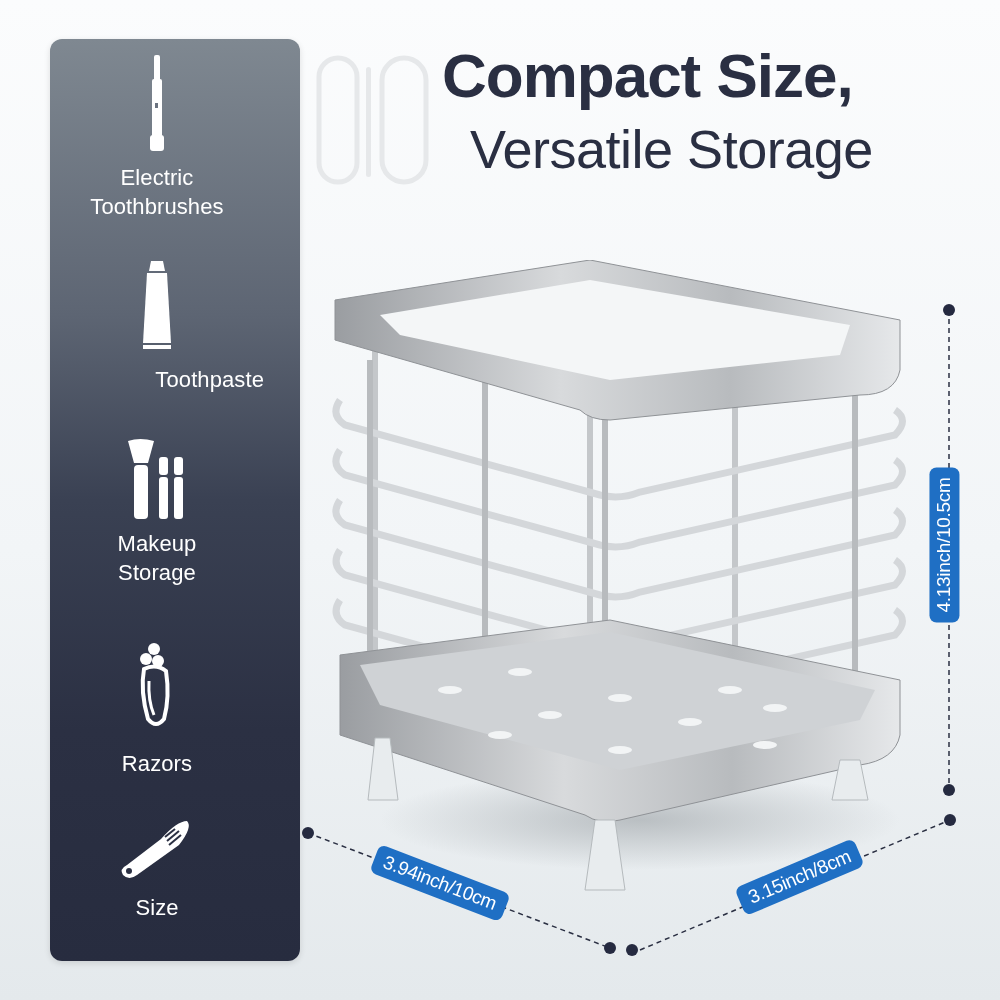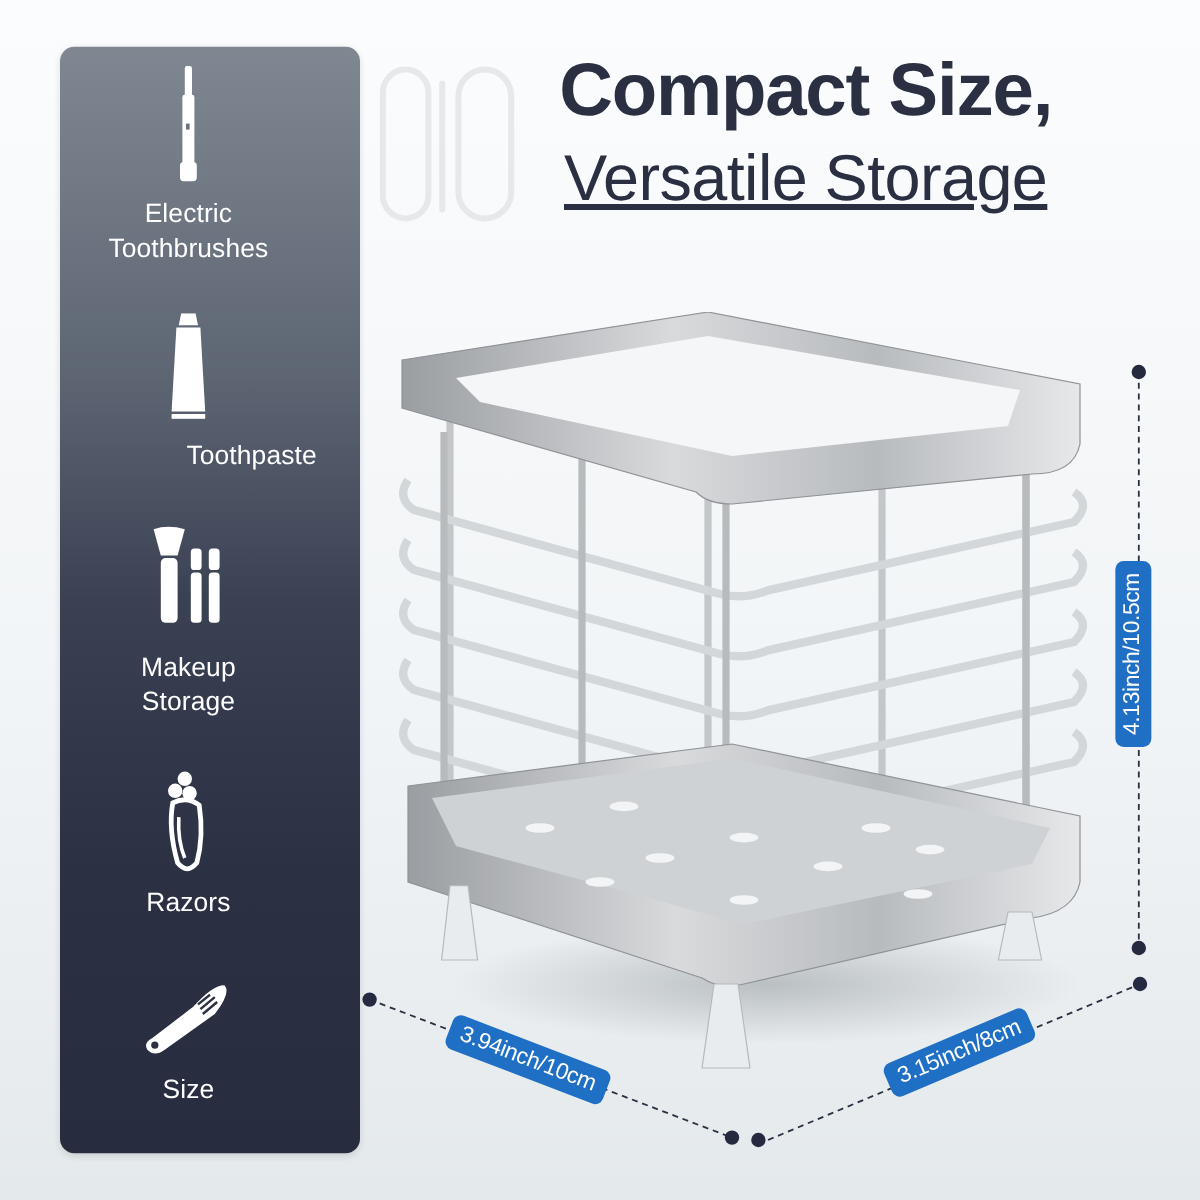--- a/index.html
+++ b/index.html
@@ -5,22 +5,22 @@
   html,body{margin:0;padding:0;}
   body{width:1000px;height:1000px;position:relative;overflow:hidden;
     background:linear-gradient(180deg,#fbfcfd 0%,#f2f5f7 55%,#e4e9ec 100%);
     font-family:"Liberation Sans","DejaVu Sans",sans-serif;}
   .sidebar{position:absolute;left:50px;top:39px;width:250px;height:922px;border-radius:12px;
     background:linear-gradient(180deg,#7f8891 0%,#5d6573 30%,#3a4153 50%,#2b3043 75%,#272c3f 100%);
     box-shadow:0 2px 6px rgba(0,0,0,.12);}
   .use{position:absolute;left:0;width:214px;text-align:center;color:#fff;}
   .use .ico{display:block;margin:0 auto;}
   .use .lbl{display:block;font-size:22px;line-height:29px;letter-spacing:.1px;}
-  .title1{position:absolute;left:466px;top:40px;font-size:62px;font-weight:bold;color:#2a2f42;letter-spacing:-1px;}
-  .title2{position:absolute;left:470px;top:118px;font-size:54px;color:#2a2f42;letter-spacing:-0.5px;text-decoration:underline;}
+  .title1{position:absolute;left:442px;top:40px;font-size:62px;font-weight:bold;color:#2a2f42;letter-spacing:-1px;}
+  .title2{position:absolute;left:470px;top:118px;font-size:54px;color:#2a2f42;letter-spacing:-0.5px;}
   .deco{position:absolute;left:316px;top:55px;}
   .product{position:absolute;left:320px;top:260px;}
   .badge{position:absolute;background:#1f6fc4;color:#fff;font-size:19px;border-radius:7px;padding:4px 10px;white-space:nowrap;letter-spacing:-0.3px;}
   .dot{position:absolute;width:12px;height:12px;border-radius:50%;background:#252a40;}
   svg.dims{position:absolute;left:0;top:0;}
 </style>
 </head>
 <body>
 
 <svg class="deco" width="118" height="130" viewBox="0 0 118 130">
@@ -53,33 +53,33 @@
 
   <div class="use" style="top:398px;">
     <svg class="ico" width="70" height="84" viewBox="0 0 70 84">
       <path d="M6 4 Q18 0 32 4 L26 26 L12 26 Z" fill="#fff"></path>
       <rect x="12" y="28" width="14" height="54" rx="4" fill="#fff"></rect>
       <rect x="37" y="20" width="9" height="18" rx="3" fill="#fff"></rect>
       <rect x="37" y="40" width="9" height="42" rx="3" fill="#fff"></rect>
       <rect x="52" y="20" width="9" height="18" rx="3" fill="#fff"></rect>
       <rect x="52" y="40" width="9" height="42" rx="3" fill="#fff"></rect>
     </svg>
-    <span class="lbl" style="margin-top:20px">Makeup</span>
+    <span class="lbl" style="margin-top:8px">Makeup</span>
     <span class="lbl">Storage</span>
   </div>
 
   <div class="use" style="top:602px;">
     <svg class="ico" width="50" height="90" viewBox="0 0 50 90">
       <circle cx="22" cy="8" r="6" fill="#fff"></circle>
       <circle cx="14" cy="18" r="6" fill="#fff"></circle>
       <circle cx="26" cy="20" r="6" fill="#fff"></circle>
       <path d="M12 28 Q8 50 16 78 Q24 88 32 78 Q38 56 34 30 Q24 22 12 28 Z" fill="none" stroke="#fff" stroke-width="4"></path>
       <path d="M17 40 Q16 60 22 74" fill="none" stroke="#fff" stroke-width="3"></path>
     </svg>
-    <span class="lbl" style="margin-top:6px">Razors</span>
+    <span class="lbl" style="margin-top:18px">Razors</span>
   </div>
 
   <div class="use" style="top:774px;">
     <svg class="ico" width="80" height="70" viewBox="0 0 80 70">
       <path d="M6 62 Q2 56 10 52 L44 26 Q60 8 70 8 Q76 14 62 32 L20 62 Q12 68 6 62 Z" fill="#fff"></path>
       <circle cx="12" cy="58" r="3" fill="#2b3043"></circle>
       <g stroke="#2b3043" stroke-width="2">
         <line x1="48" y1="24" x2="58" y2="16"></line>
         <line x1="50" y1="28" x2="62" y2="18"></line>
         <line x1="52" y1="32" x2="64" y2="22"></line>

